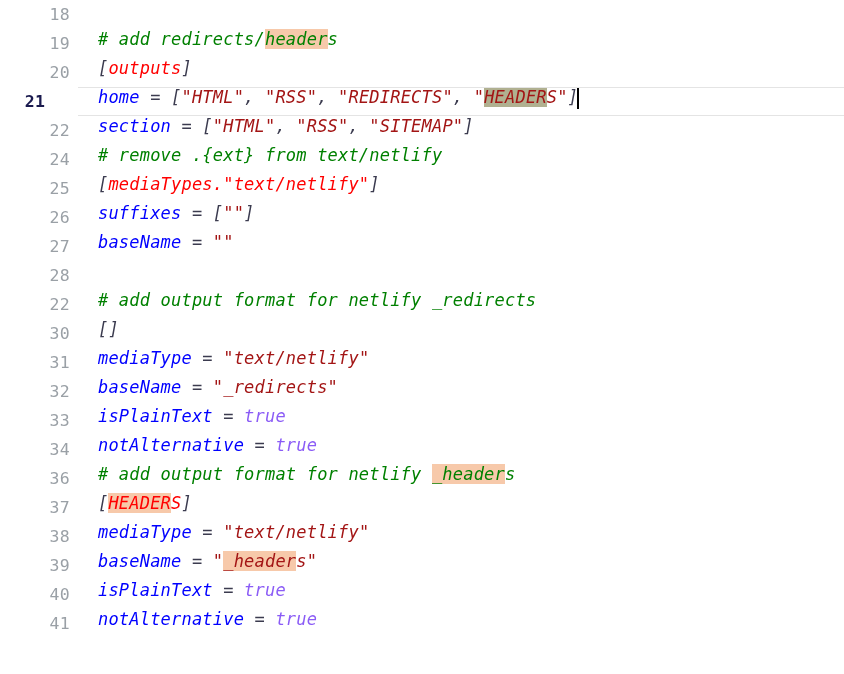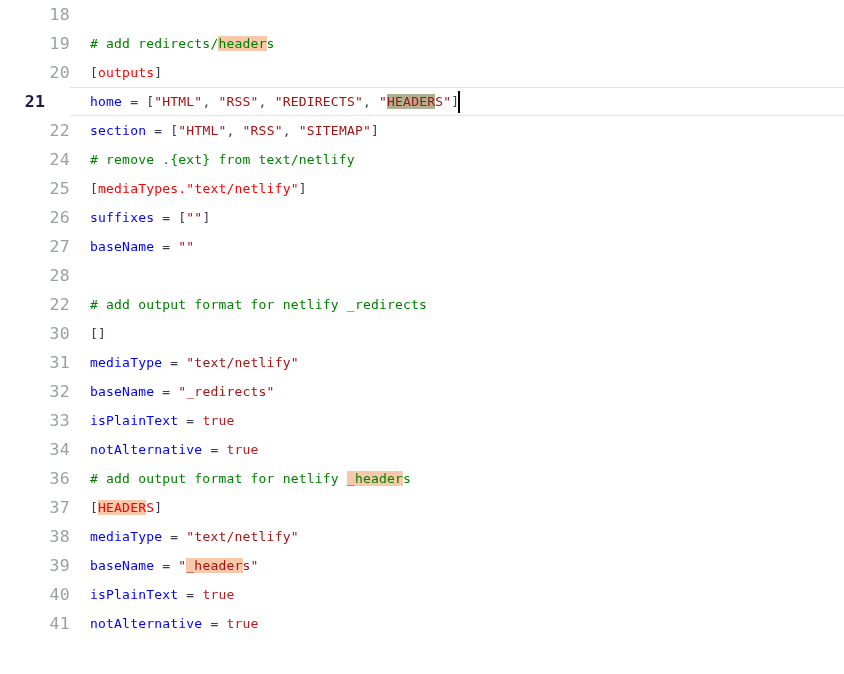--- a/index.html
+++ b/index.html
@@ -20,20 +20,21 @@
     height: 674px;
     background: #ffffff;
   }
 
   .code-line {
     position: relative;
     height: 29px;
     display: flex;
     align-items: center;
     white-space: pre;
+    gap: 8px;
   }
 
   
   .code-line.active .line-body::before,
   .code-line.active .line-body::after {
     content: "";
     position: absolute;
     left: 0;
     right: 0;
     height: 1px;
@@ -56,34 +57,35 @@
     color: #1a1a4e;
     font-weight: bold;
     text-align: center;
   }
 
   .line-body {
     position: relative;
     flex: 1 1 auto;
     height: 29px;
     display: flex;
-    align-items: center;
+    align-items: flex-start;
     padding-left: 20px;
-    font-size: 13px;
+    font-size: 17px;
     letter-spacing: 0.2px;
+    font-style: italic;
   }
 
   
   .t-comment  { color: #008000; }
   .t-key      { color: #0000ff; }
   .t-string   { color: #a31515; }
   .t-punct    { color: #3b3b4f; }
   .t-bracket  { color: #3b3b4f; }
   .t-table    { color: #ff0000; }
-  .t-bool     { color: #b91c1c; }
+  .t-bool     { color: #8b5cf6; }
   .t-op       { color: #3b3b4f; }
 
   
   .hl        { background: #f7c9aa; }
   .hl-active { background: #b0b090; }
 
   .cursor {
     display: inline-block;
     width: 2px;
     height: 22px;

